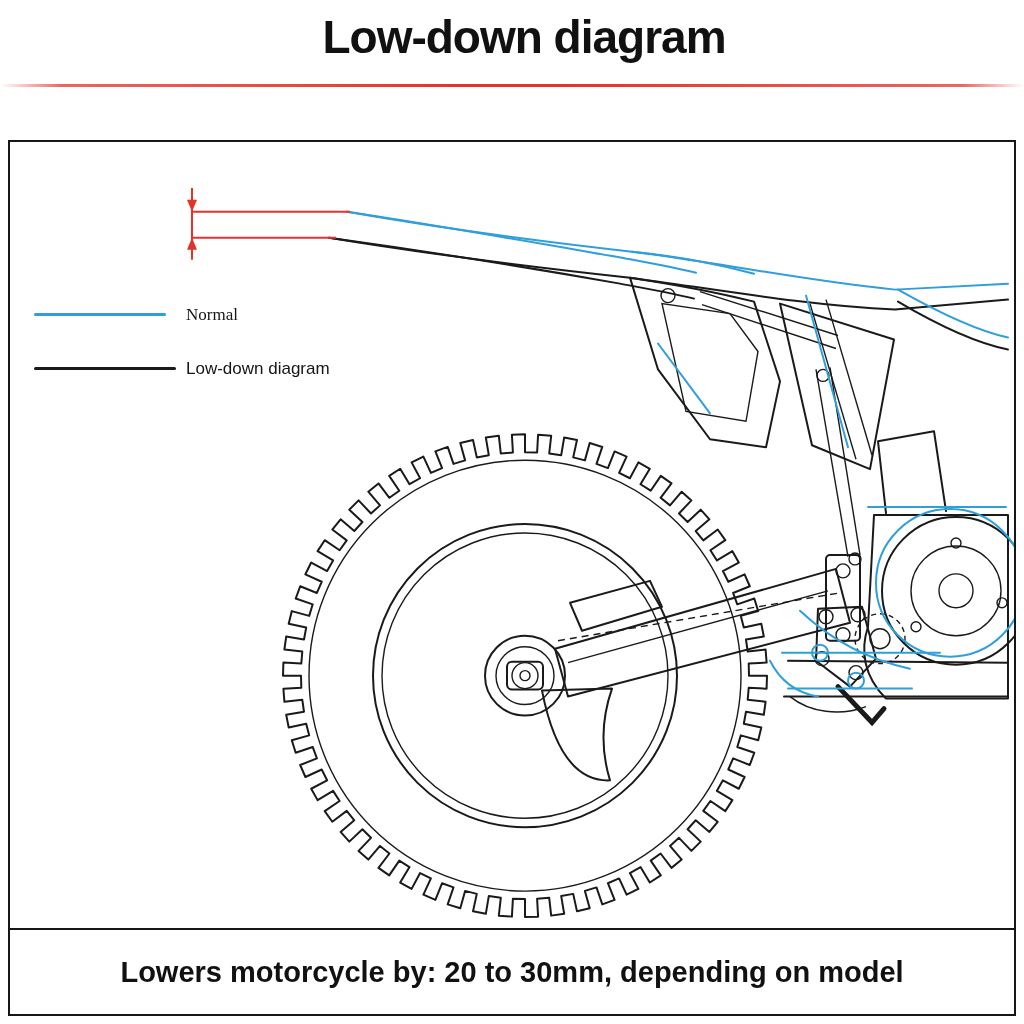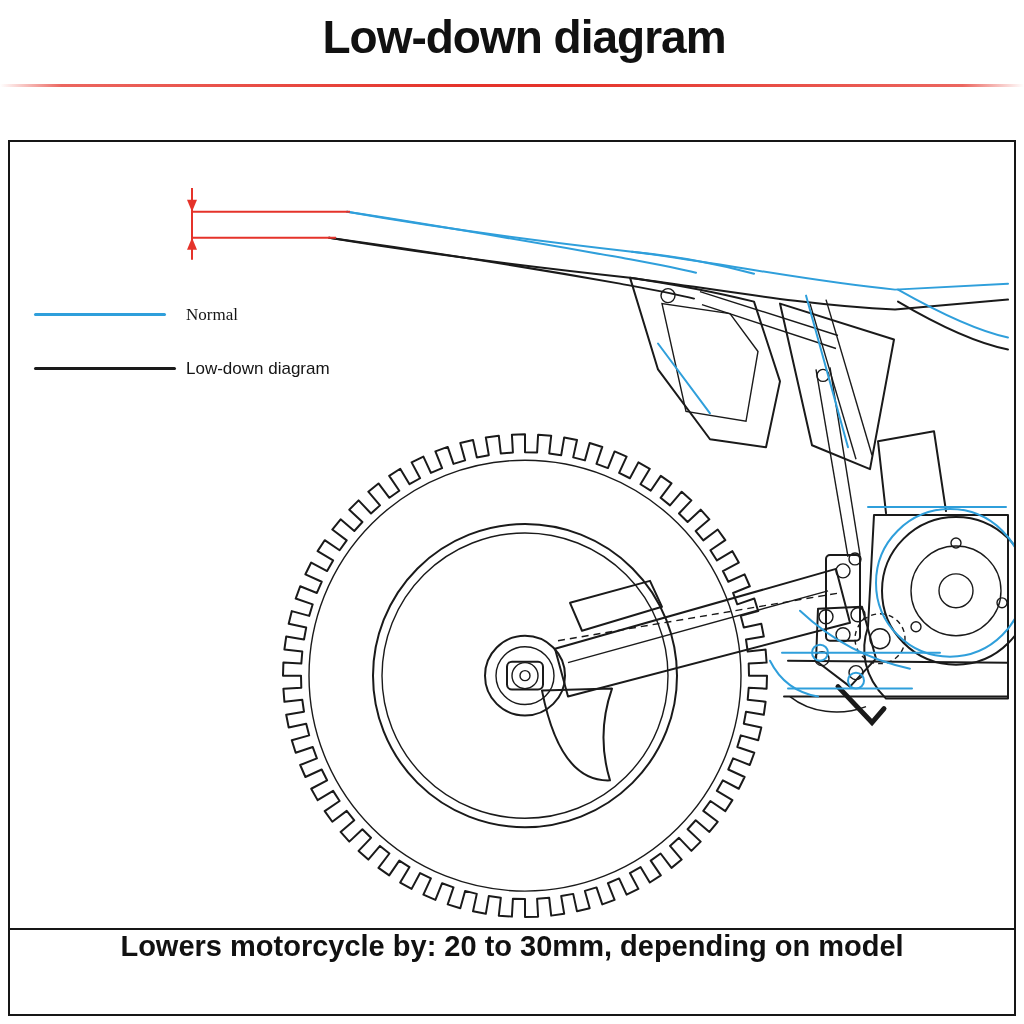--- a/index.html
+++ b/index.html
@@ -9,21 +9,21 @@
   }
   *{box-sizing:border-box;margin:0;padding:0;}
   html,body{width:1024px;height:1024px;background:#fff;font-family:"Liberation Sans",sans-serif;color:var(--ink);overflow:hidden;}
   .page{position:relative;width:1024px;height:1024px;background:#fff;}
   .title{position:absolute;top:10px;left:12px;width:100%;text-align:center;font-size:46px;font-weight:700;letter-spacing:-1px;color:#111;}
   .red-rule{position:absolute;top:84px;left:0;right:0;height:3px;
     background:linear-gradient(90deg,rgba(229,51,42,0) 0%,rgba(229,51,42,.75) 6%,var(--red) 45%,var(--red) 55%,rgba(229,51,42,.75) 94%,rgba(229,51,42,0) 100%);}
   .frame{position:absolute;left:8px;right:8px;top:140px;bottom:8px;border:2px solid #161616;background:#fff;}
   .canvas{position:absolute;left:0;right:0;top:0;bottom:86px;}
   .canvas svg{width:100%;height:100%;display:block;}
-  .footer{position:absolute;left:0;right:0;bottom:0;height:86px;border-top:2px solid #161616;display:flex;justify-content:center;}
+  .footer{position:absolute;left:0;right:0;bottom:0;height:86px;border-top:2px solid #161616;display:flex;align-items:center;justify-content:center;}
   .footer-text{font-size:29px;font-weight:700;color:#111;}
   .overlay{position:absolute;font-size:17px;line-height:1.25;color:#151515;}
   .dim-label{left:42px;top:58px;width:100px;}
   .legend-line{position:absolute;border-radius:2px;}
   .legend-line.normal{left:24px;top:171px;width:132px;height:3px;background:var(--blue);}
   .legend-line.lowdown{left:24px;top:225px;width:142px;height:2.5px;background:var(--ink);}
   .legend-label.normal{left:176px;top:162px;font-family:Liberation Serif, serif;}
   .legend-label.lowdown{left:176px;top:216px;}
   
   .s-b{stroke:var(--ink);stroke-width:2;fill:none;stroke-linecap:round;stroke-linejoin:round;}

